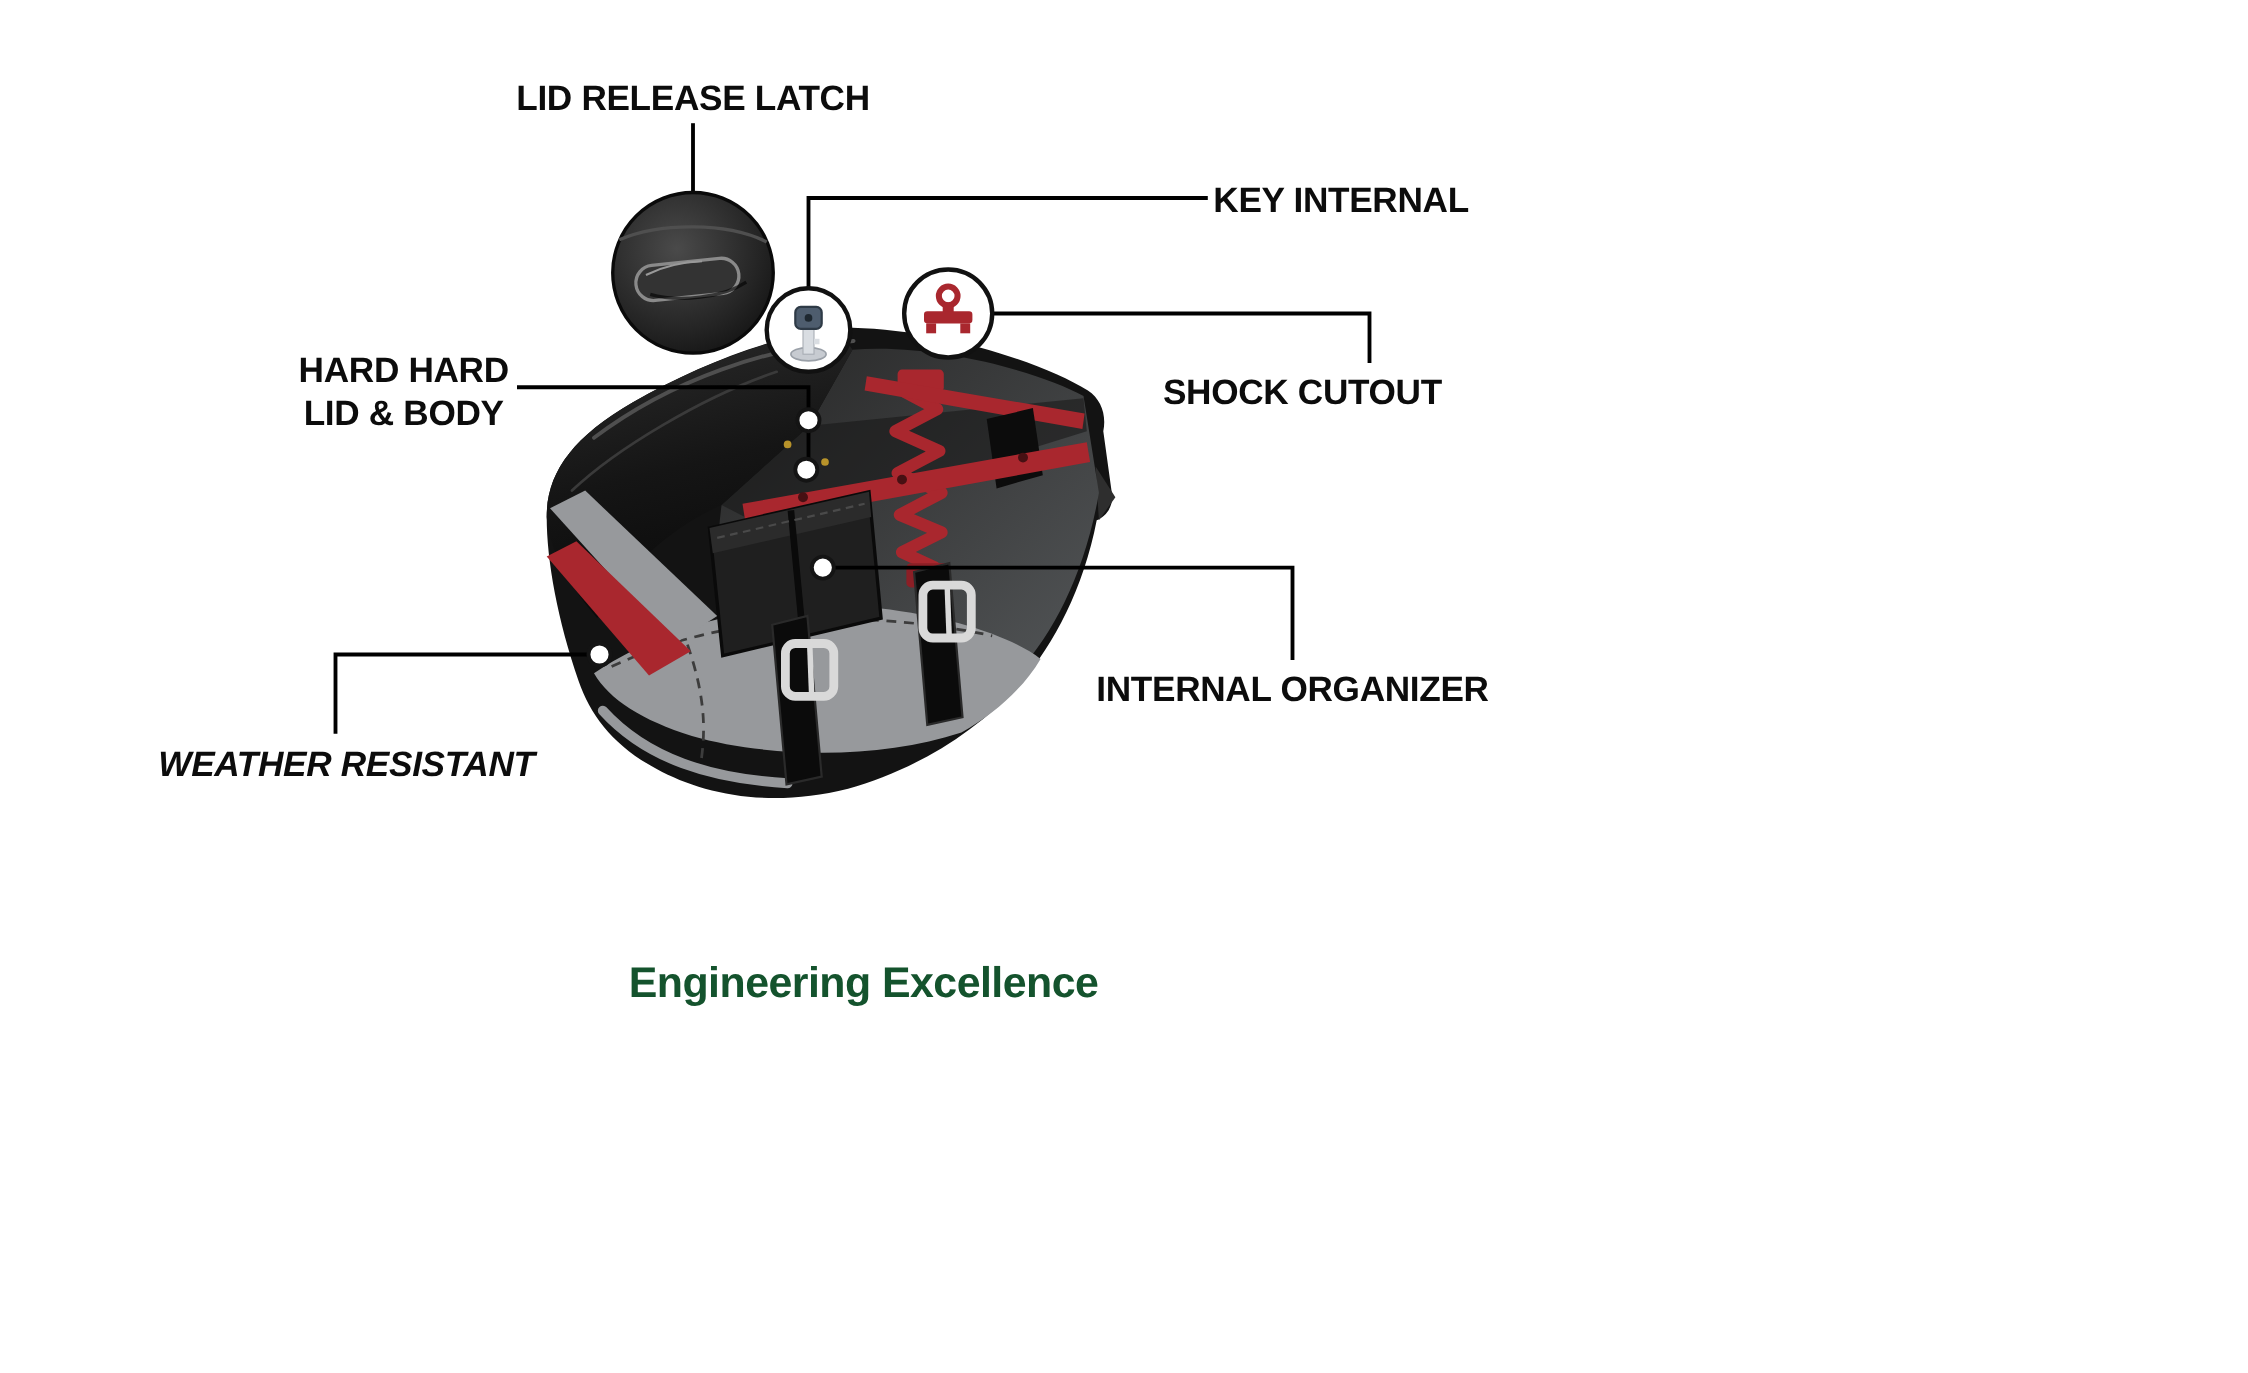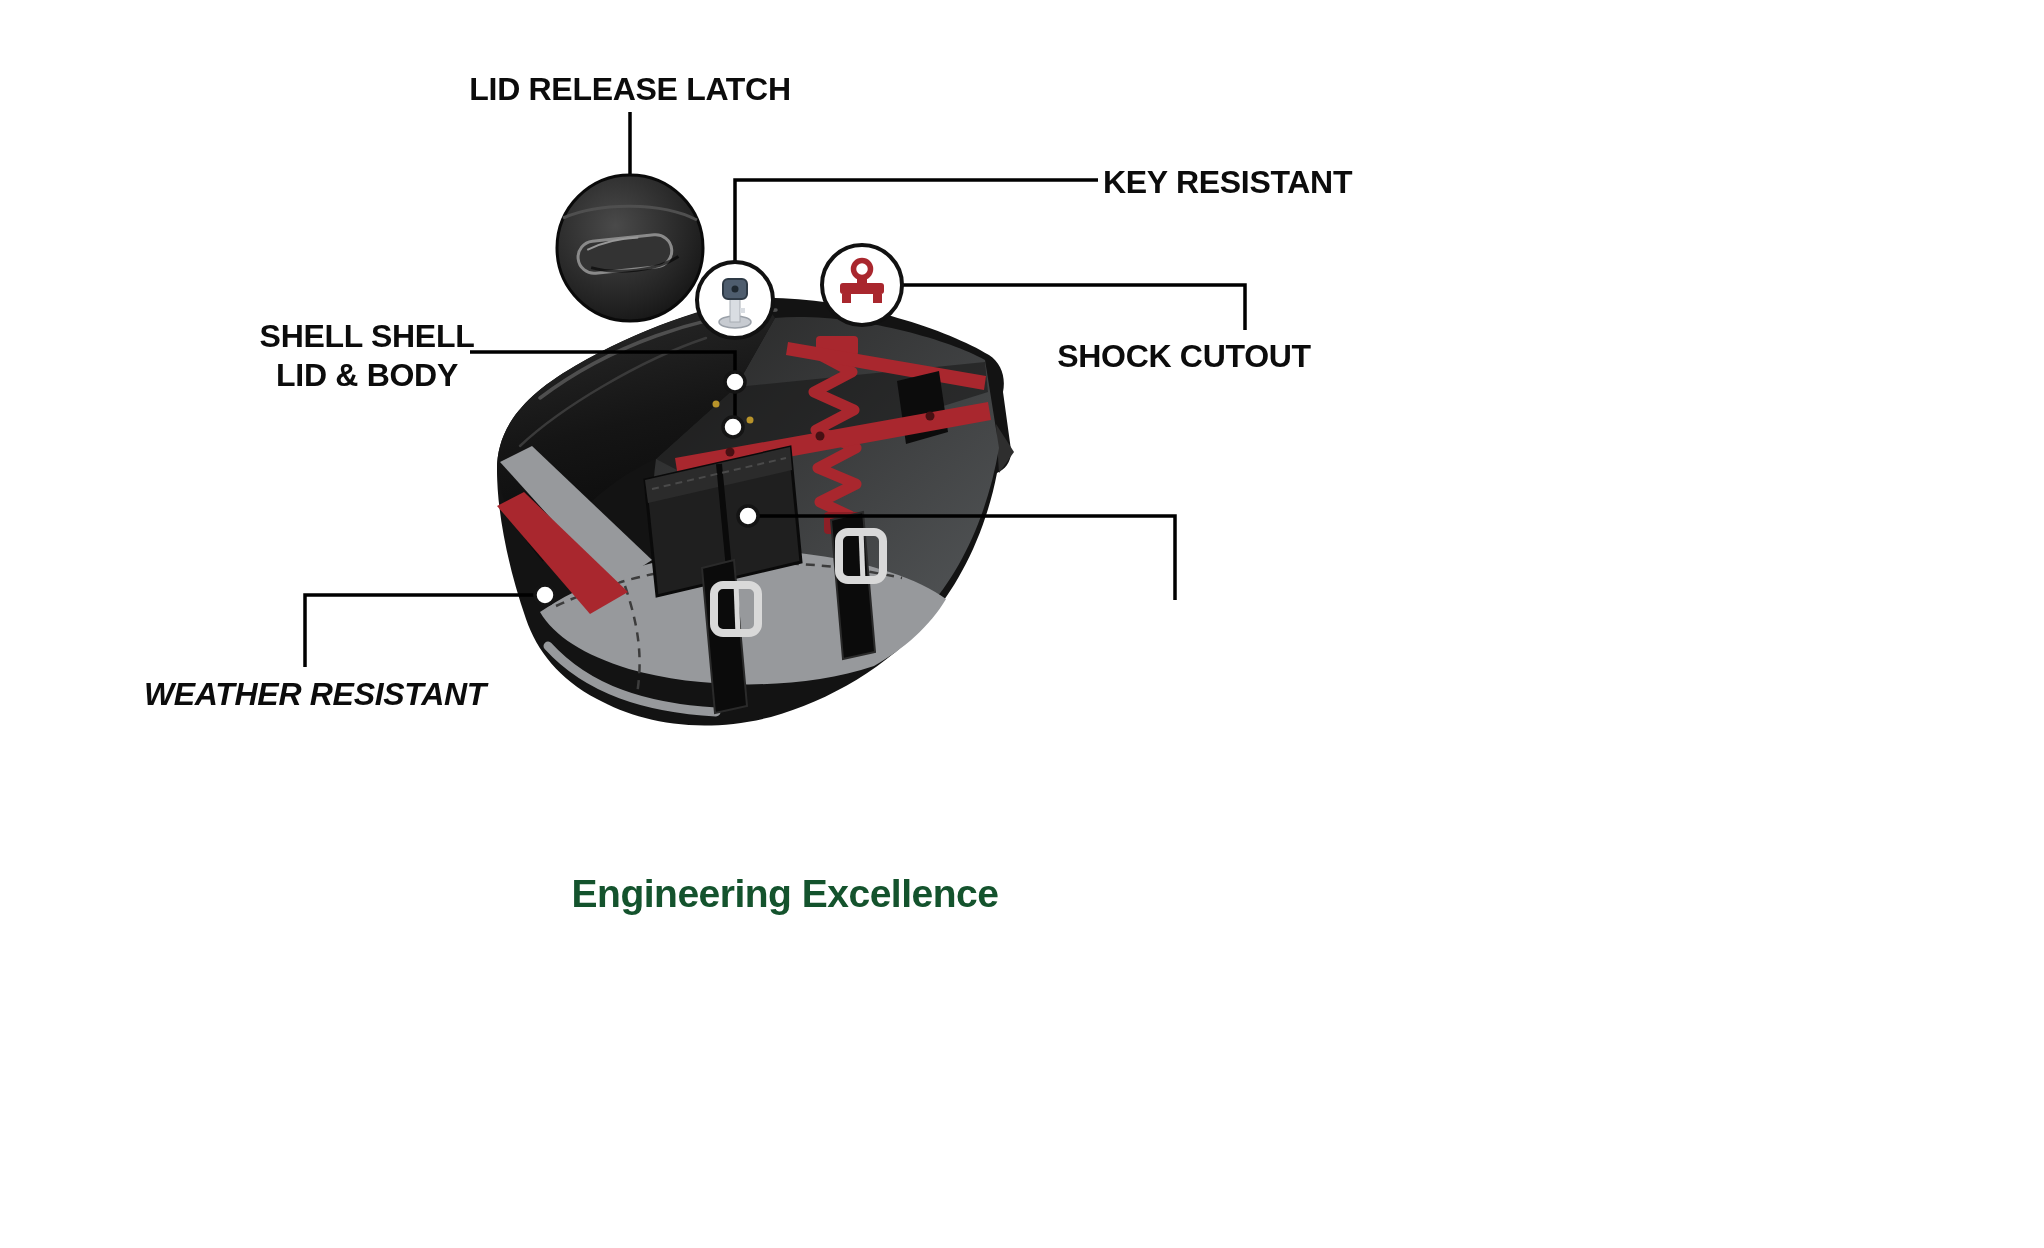--- a/index.html
+++ b/index.html
@@ -194,26 +194,27 @@
     <g>
       <circle cx="735" cy="382" r="10" fill="#ffffff" stroke="#141414" stroke-width="3.5"></circle>
       <circle cx="733" cy="427" r="10" fill="#ffffff" stroke="#141414" stroke-width="3.5"></circle>
       <circle cx="748" cy="516" r="10" fill="#ffffff" stroke="#141414" stroke-width="3.5"></circle>
       <circle cx="545" cy="595" r="10" fill="#ffffff" stroke="#141414" stroke-width="3.5"></circle>
     </g>
   </svg>
 
   <div class="label centered lbl-lid">LID RELEASE LATCH</div>
 
-  <div class="label lbl-key">KEY RESISTANT</div>
+  <div class="label lbl-key">KEY INTERNAL</div>
 
   <div class="label centered lbl-shock">SHOCK CUTOUT</div>
 
   <div class="label centered lbl-hardshell">
-    <div>SHELL SHELL</div>
+    <div>HARD HARD</div>
     <div>LID &amp; BODY</div>
   </div>
 
+  <div class="label centered lbl-organizer">INTERNAL ORGANIZER</div>
 
   <div class="label centered lbl-weather">WEATHER RESISTANT</div>
 
   <div class="title">Engineering Excellence</div>
 </div>
 
 </body></html>

